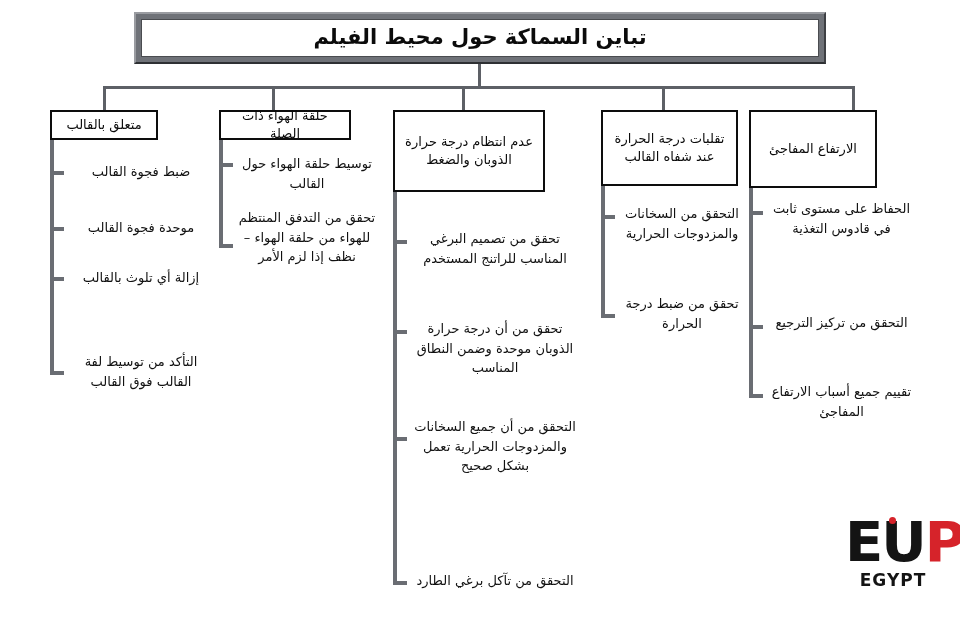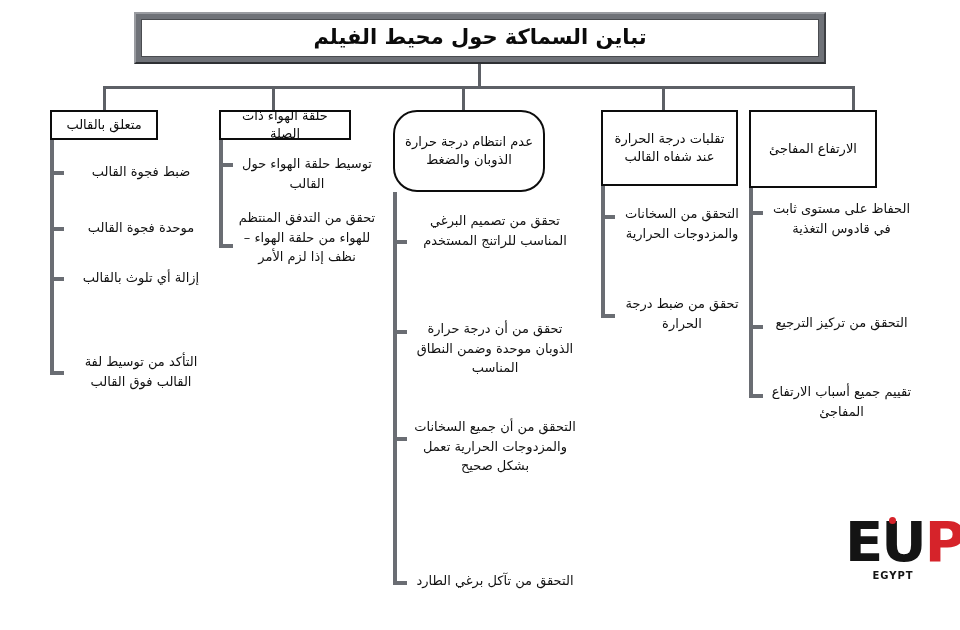--- a/index.html
+++ b/index.html
@@ -130,21 +130,21 @@
     height: 7px;
     background: #d6232a;
     border-radius: 50%;
     position: absolute;
     left: 44px;
     top: 2px;
   }
   .logo-sub {
     direction: ltr;
     text-align: center;
-    font-size: 10px;
+    font-size: 17px;
     font-weight: 900;
     letter-spacing: 1px;
     color: #141414;
     margin-top: 2px;
   }
 </style>
 </head>
 <body>
 
 <div id="canvas">
@@ -185,27 +185,27 @@
     <span class="cat-label">حلقة الهواء ذات الصلة</span>
   </div>
   <div class="spine" style="left:219px; top:140px; height:108px;"></div>
 
   <div class="tick" style="left:219px; top:163px;"></div>
   <div class="item-text" style="left:238px; top:154px; width:138px;">توسيط حلقة الهواء حول القالب</div>
 
   <div class="tick" style="left:219px; top:244px;"></div>
   <div class="item-text" style="left:238px; top:208px; width:138px;">تحقق من التدفق المنتظم للهواء من حلقة الهواء – نظف إذا لزم الأمر</div>
 
-  <div class="cat-box" style="left:393px; top:110px; width:152px; height:82px;border-radius:24px;">
+  <div class="cat-box" style="left:393px; top:110px; width:152px; height:82px;">
     <span class="cat-label">عدم انتظام درجة حرارة الذوبان والضغط</span>
   </div>
   <div class="spine" style="left:393px; top:192px; height:393px;"></div>
 
   <div class="tick" style="left:393px; top:240px;"></div>
-  <div class="item-text" style="left:414px; top:211px; width:162px;">تحقق من تصميم البرغي المناسب للراتنج المستخدم</div>
+  <div class="item-text" style="left:414px; top:229px; width:162px;">تحقق من تصميم البرغي المناسب للراتنج المستخدم</div>
 
   <div class="tick" style="left:393px; top:330px;"></div>
   <div class="item-text" style="left:414px; top:319px; width:162px;">تحقق من أن درجة حرارة الذوبان موحدة وضمن النطاق المناسب</div>
 
   <div class="tick" style="left:393px; top:437px;"></div>
   <div class="item-text" style="left:414px; top:417px; width:162px;">التحقق من أن جميع السخانات والمزدوجات الحرارية تعمل بشكل صحيح</div>
 
   <div class="tick" style="left:393px; top:581px;"></div>
   <div class="item-text" style="left:414px; top:571px; width:162px;">التحقق من تآكل برغي الطارد</div>
 

